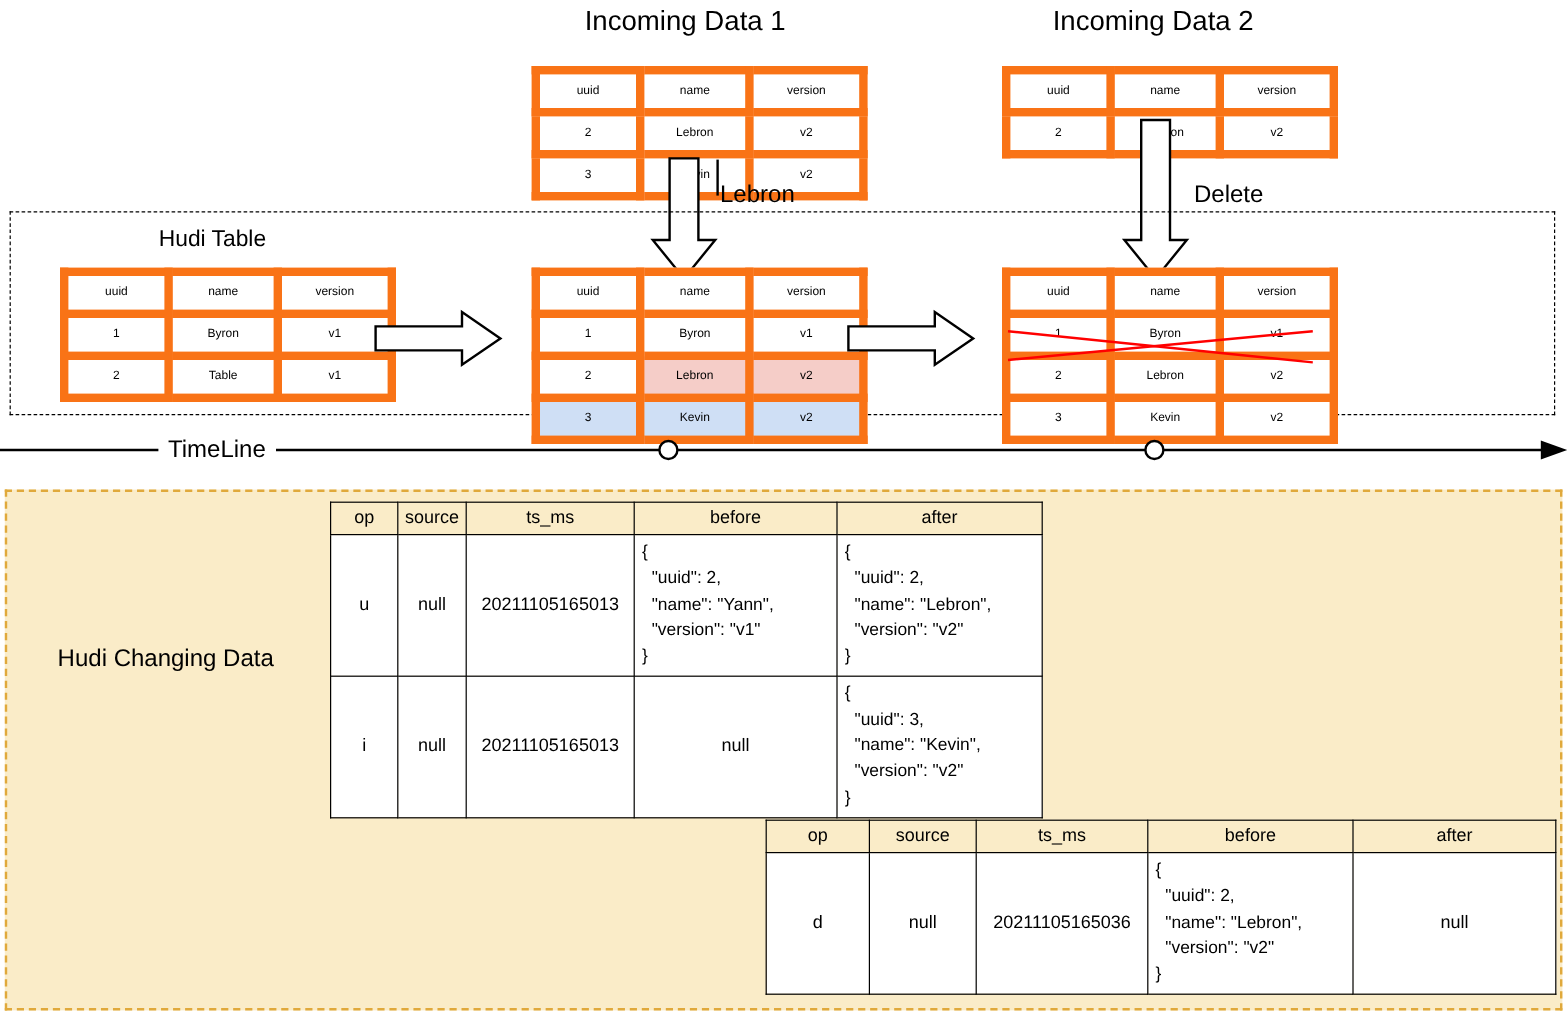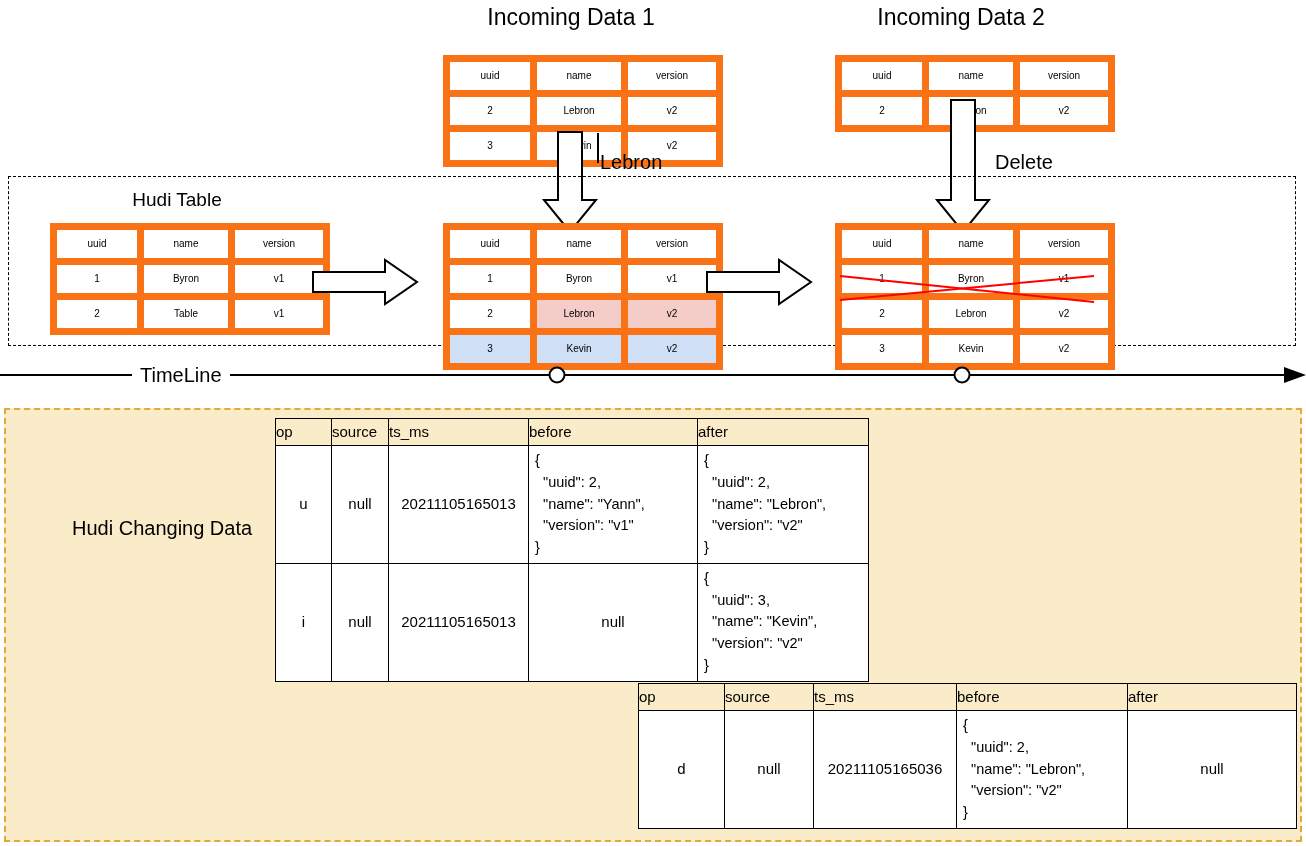--- a/index.html
+++ b/index.html
@@ -86,21 +86,21 @@
     font-size: 15px;
     padding: 0;
     line-height: 1.35;
     background: #ffffff;
     vertical-align: middle;
     text-align: center;
   }
   table.tlog td.hdr {
     background: transparent;
     height: 26px;
-    text-align: left;
+    text-align: center;
   }
   table.tlog td.json {
     text-align: left;
     padding: 4px 6px;
     white-space: pre;
     font-size: 14.5px;
     line-height: 1.5;
   }
 
   
@@ -262,21 +262,21 @@
   <path d="M1306 15 L1284 7 L1284 23 Z" fill="#000000"></path>
   <circle cx="557" cy="15" r="7.5" fill="#ffffff" stroke="#000000" stroke-width="2"></circle>
   <circle cx="962" cy="15" r="7.5" fill="#ffffff" stroke="#000000" stroke-width="2"></circle>
 </svg>
 <div class="abs tl-label" style="left:132px; top:365px;">TimeLine</div>
 <div class="abs tl-tick-label" style="left:497px; top:385px; width:120px;">00001</div>
 <div class="abs tl-tick-label" style="left:902px; top:385px; width:120px;font-family:Liberation Serif, serif;">00002</div>
 
 <div class="abs cream-region" style="left:4px; top:408px; width:1298px; height:434px;"></div>
 
-<div class="abs region-label" style="left:48px; top:518px;margin-left:24px;">Hudi Changing Data</div>
+<div class="abs region-label" style="left:48px; top:539px;">Hudi Changing Data</div>
 
 <table class="abs tlog" style="left:275px; top:418px;">
   <tbody>
       <tr>
     <td class="hdr" style="width:55px;">op</td>
     <td class="hdr" style="width:56px;">source</td>
     <td class="hdr" style="width:139px;">ts_ms</td>
     <td class="hdr" style="width:168px;">before</td>
     <td class="hdr" style="width:170px;">after</td>
   </tr>

